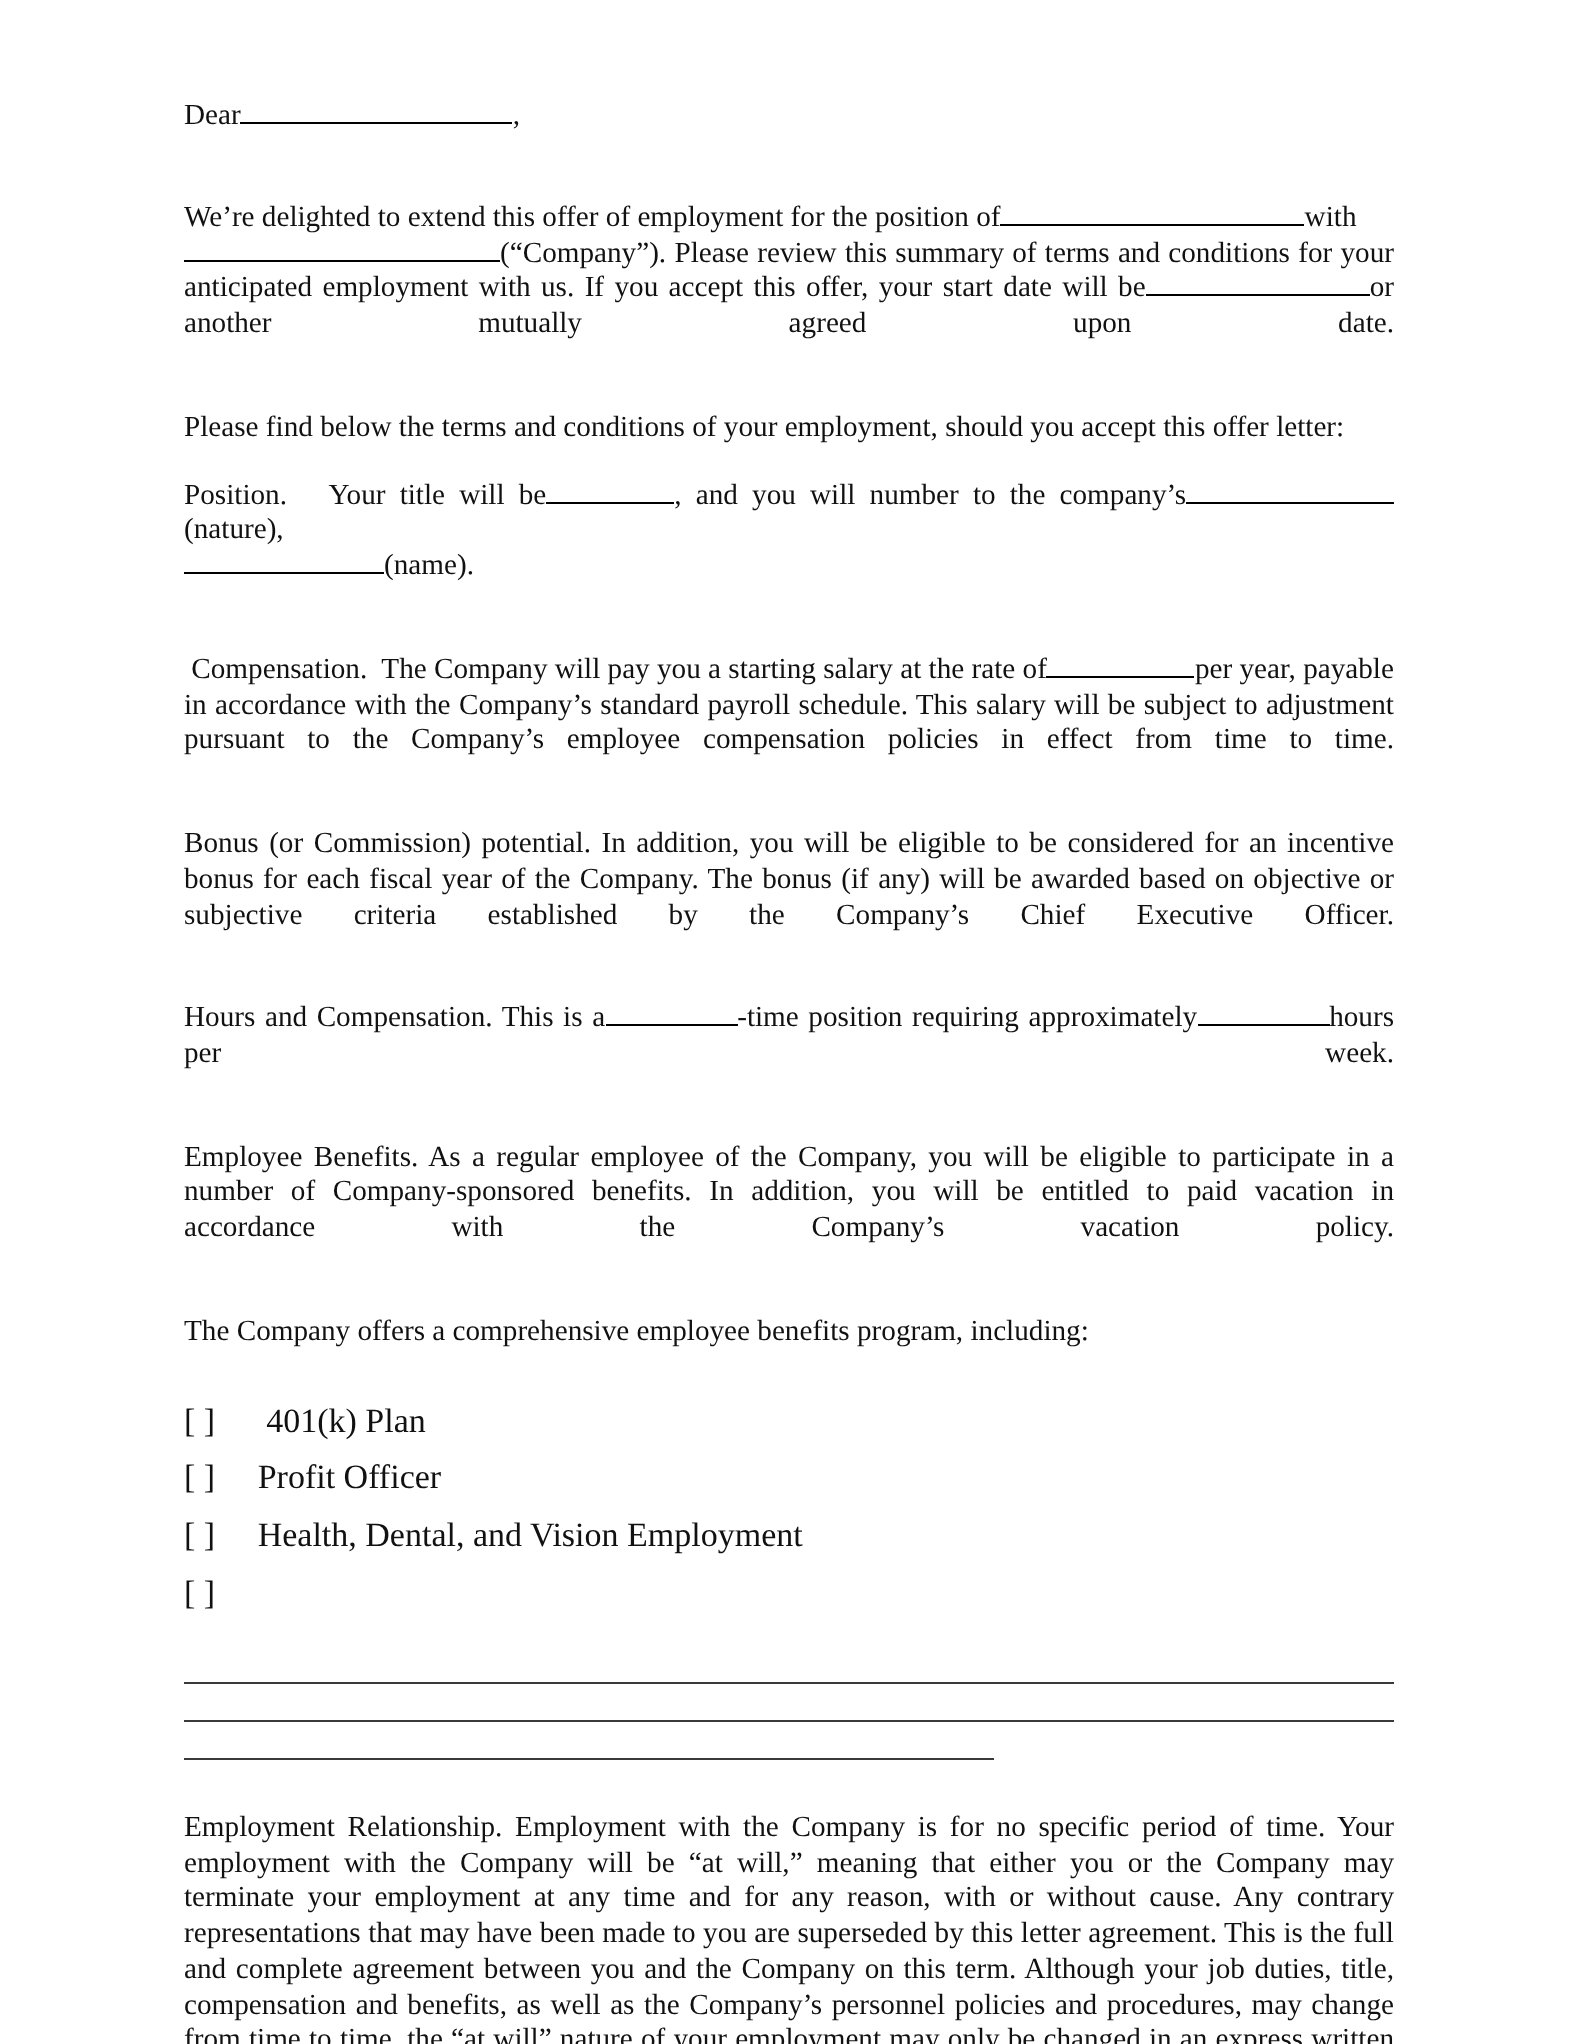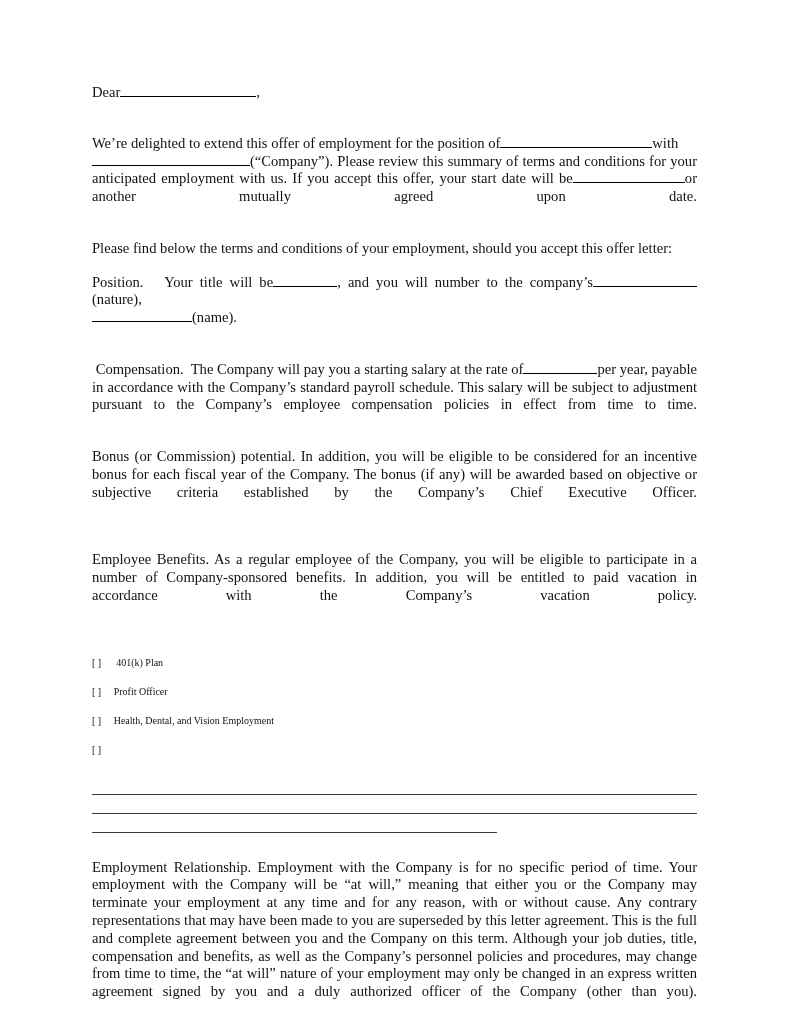--- a/index.html
+++ b/index.html
@@ -16,21 +16,21 @@
     color: #111111;
     -webkit-font-smoothing: antialiased;
   }
 
   .page {
     position: relative;
     width: 790px;
     height: 1022px;
     background: #ffffff;
     box-sizing: border-box;
-    padding: 84px 93px 0 92px;
+    padding: 50px 93px 0 92px;
   }
 
   .doc-body {
     width: 605px;
   }
 
   
   p.para {
     margin: 0 0 0 0;
     font-size: 14.6px;
@@ -65,23 +65,23 @@
   .b-time  { width: 66px; }
   .b-hours { width: 66px; }
 
   
   ul.benefits {
     list-style: none;
     margin: 0;
     padding: 0;
   }
   ul.benefits li {
-    font-size: 10px;
+    font-size: 17px;
     line-height: 17.8px;
-    margin: 0 0 11px 0;
+    margin: 10px 0 11px 0;
     white-space: pre;
   }
   .cb { display: inline; }
   .cb-label { display: inline; }
 
   
   .rules { margin: 0; padding: 0; }
   .rule {
     border: 0;
     border-top: 1.4px solid #3a3a3a;
@@ -123,27 +123,29 @@
     <div class="gap-m"></div>
 
     <p class="para">&nbsp;<span class="bold">Compensation.</span>&nbsp; <span>The Company will pay you a starting salary at the rate of</span><span class="blank b-sal"></span><span>per year, payable in accordance with the Company’s standard payroll schedule. This salary will be subject to adjustment pursuant to the Company’s employee compensation policies in effect from time to time.</span></p>
 
     <div class="gap-m"></div>
 
     <p class="para">Bonus (or Commission) potential. In addition, you will be eligible to be considered for an incentive bonus for each fiscal year of the Company. The bonus (if any) will be awarded based on objective or subjective criteria established by the Company’s Chief Executive Officer.</p>
 
     <div class="gap-m"></div>
 
+    <p class="para"><span class="bold">Hours and Compensation.</span> <span>This   is a</span><span class="blank b-time"></span><span>-time  position requiring approximately</span><span class="blank b-hours"></span><span>hours per week.</span></p>
 
     <div class="gap-m"></div>
 
     <p class="para"><span class="bold">Employee Benefits.</span> <span>As a regular employee of the Company, you will be eligible to participate in a number of Company-sponsored benefits. In addition, you will be entitled to paid vacation in accordance with the Company’s vacation policy.</span></p>
 
     <div class="gap-m"></div>
 
+    <p class="para nojust">The Company offers a comprehensive employee benefits program, including:</p>
 
     <div class="gap-m"></div>
 
     <ul class="benefits">
       <li><span class="cb">[ ]</span><span>      </span><span class="cb-label">401(k) Plan</span></li>
       <li><span class="cb">[ ]</span><span>     </span><span class="cb-label">Profit Officer</span></li>
       <li><span class="cb">[ ]</span><span>     </span><span class="cb-label">Health, Dental, and Vision Employment</span></li>
       <li><span class="cb">[ ]</span><span></span><span class="cb-label"></span></li>
     </ul>
 

